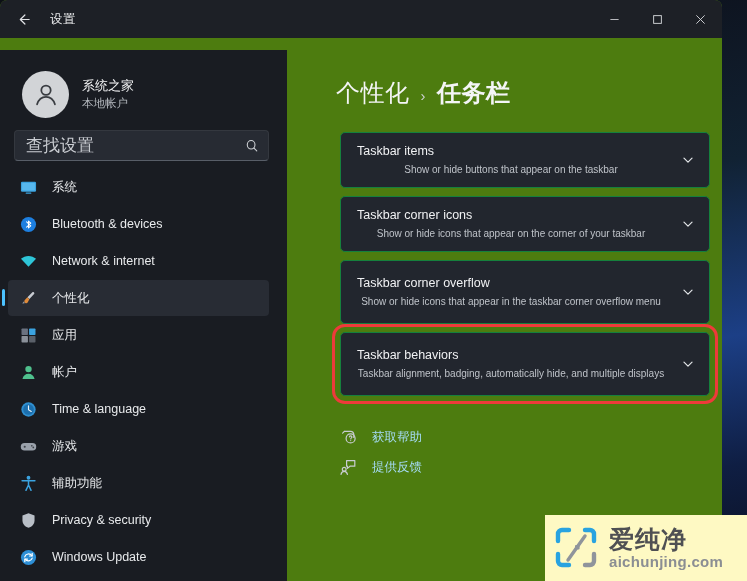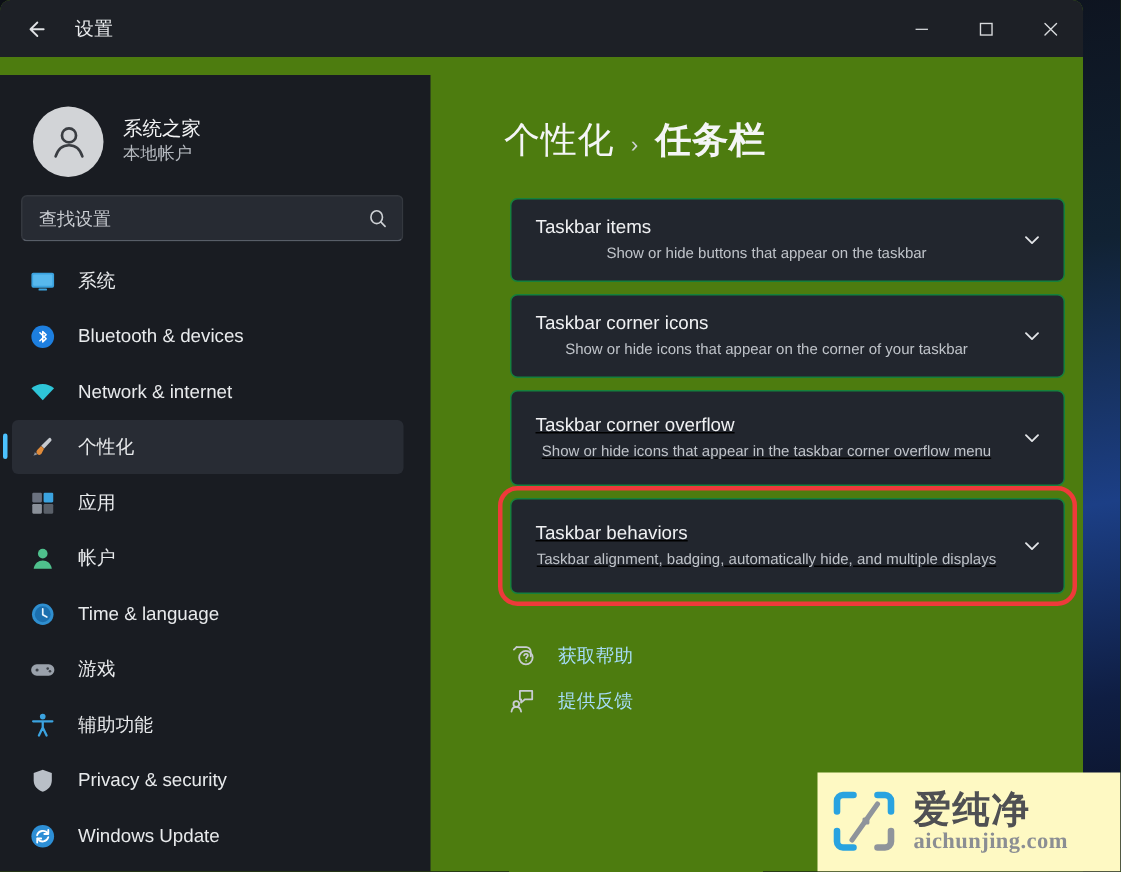--- a/index.html
+++ b/index.html
@@ -89,21 +89,21 @@
     background: #272b33;
     border: 1px solid #34383f;
     border-bottom: 1px solid #5c6views;
     border-bottom-color: #585e68;
     border-radius: 4px;
     display: flex; align-items: center;
   }
   .searchbox input {
     flex: 1;
     background: transparent; border: none; outline: none;
-    color: #e6e8ea; font-size: 12px;
+    color: #e6e8ea; font-size: 17px;
     padding: 0 20px 0 11px;
     font-family: inherit;
   }
   .searchbox input::placeholder { color: #c9ccd1; opacity: 1; }
   .search-icon {
     position: absolute; right: 9px; top: 50%; transform: translateY(-50%);
     width: 14px; height: 14px; color: #cdd0d4;
   }
 
   .navlist { margin-top: 8px; }
@@ -151,21 +151,21 @@
   .card {
     position: relative;
     background: #22262e;
     border: 1px solid #15803d;
     border-radius: 5px;
     min-height: 56px;
     margin-bottom: 8px;
     padding: 9px 44px 10px 16px;
     display: flex; flex-direction: column; justify-content: center;
   }
-  .card.tall { min-height: 64px; text-decoration: underline; }
+  .card.tall { min-height: 64px; }
   .card-title { color: #f0f1f3; font-size: 12.5px; line-height: 1.3; }
   .card-sub { color: #bfc3c9; font-size: 10px; margin-top: 3px; line-height: 1.32; text-align: center; }
   .chevron {
     position: absolute; right: 14px; top: 50%; transform: translateY(-50%);
     width: 14px; height: 14px; color: #e3e5e8;
   }
   .card.highlight { outline: 3px solid #ef3a3a; outline-offset: 5px; }
 
   .links { margin: 26px 0 0 53px; }
   .linkrow {
@@ -187,21 +187,21 @@
   }
   .wm-mark { width: 46px; height: 42px; flex: none; }
   .wm-text { margin-left: 8px; line-height: 1; }
   .wm-cn {
     font-size: 25px; color: #4f5053; font-weight: bold;
     letter-spacing: 1px;
     font-family: "DejaVu Sans", sans-serif;
   }
   .wm-en {
     font-size: 15px; color: #8b8e93; letter-spacing: .3px;
-    margin-top: 2px; font-weight: bold; font-family: Liberation Serif, serif;
+    margin-top: 2px; font-weight: bold;
   }
 </style>
 </head>
 <body>
 
 <div id="app">
 
   <div class="wallpaper"></div>
 
   <div class="window">

